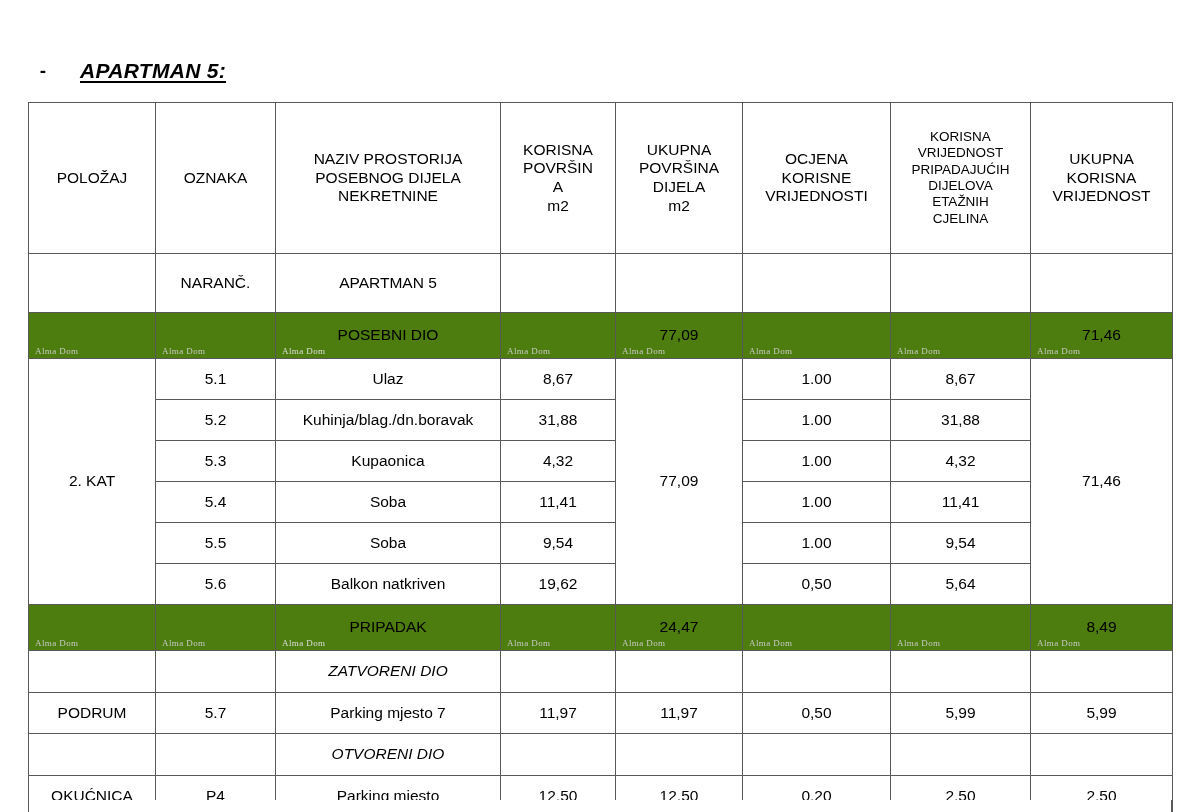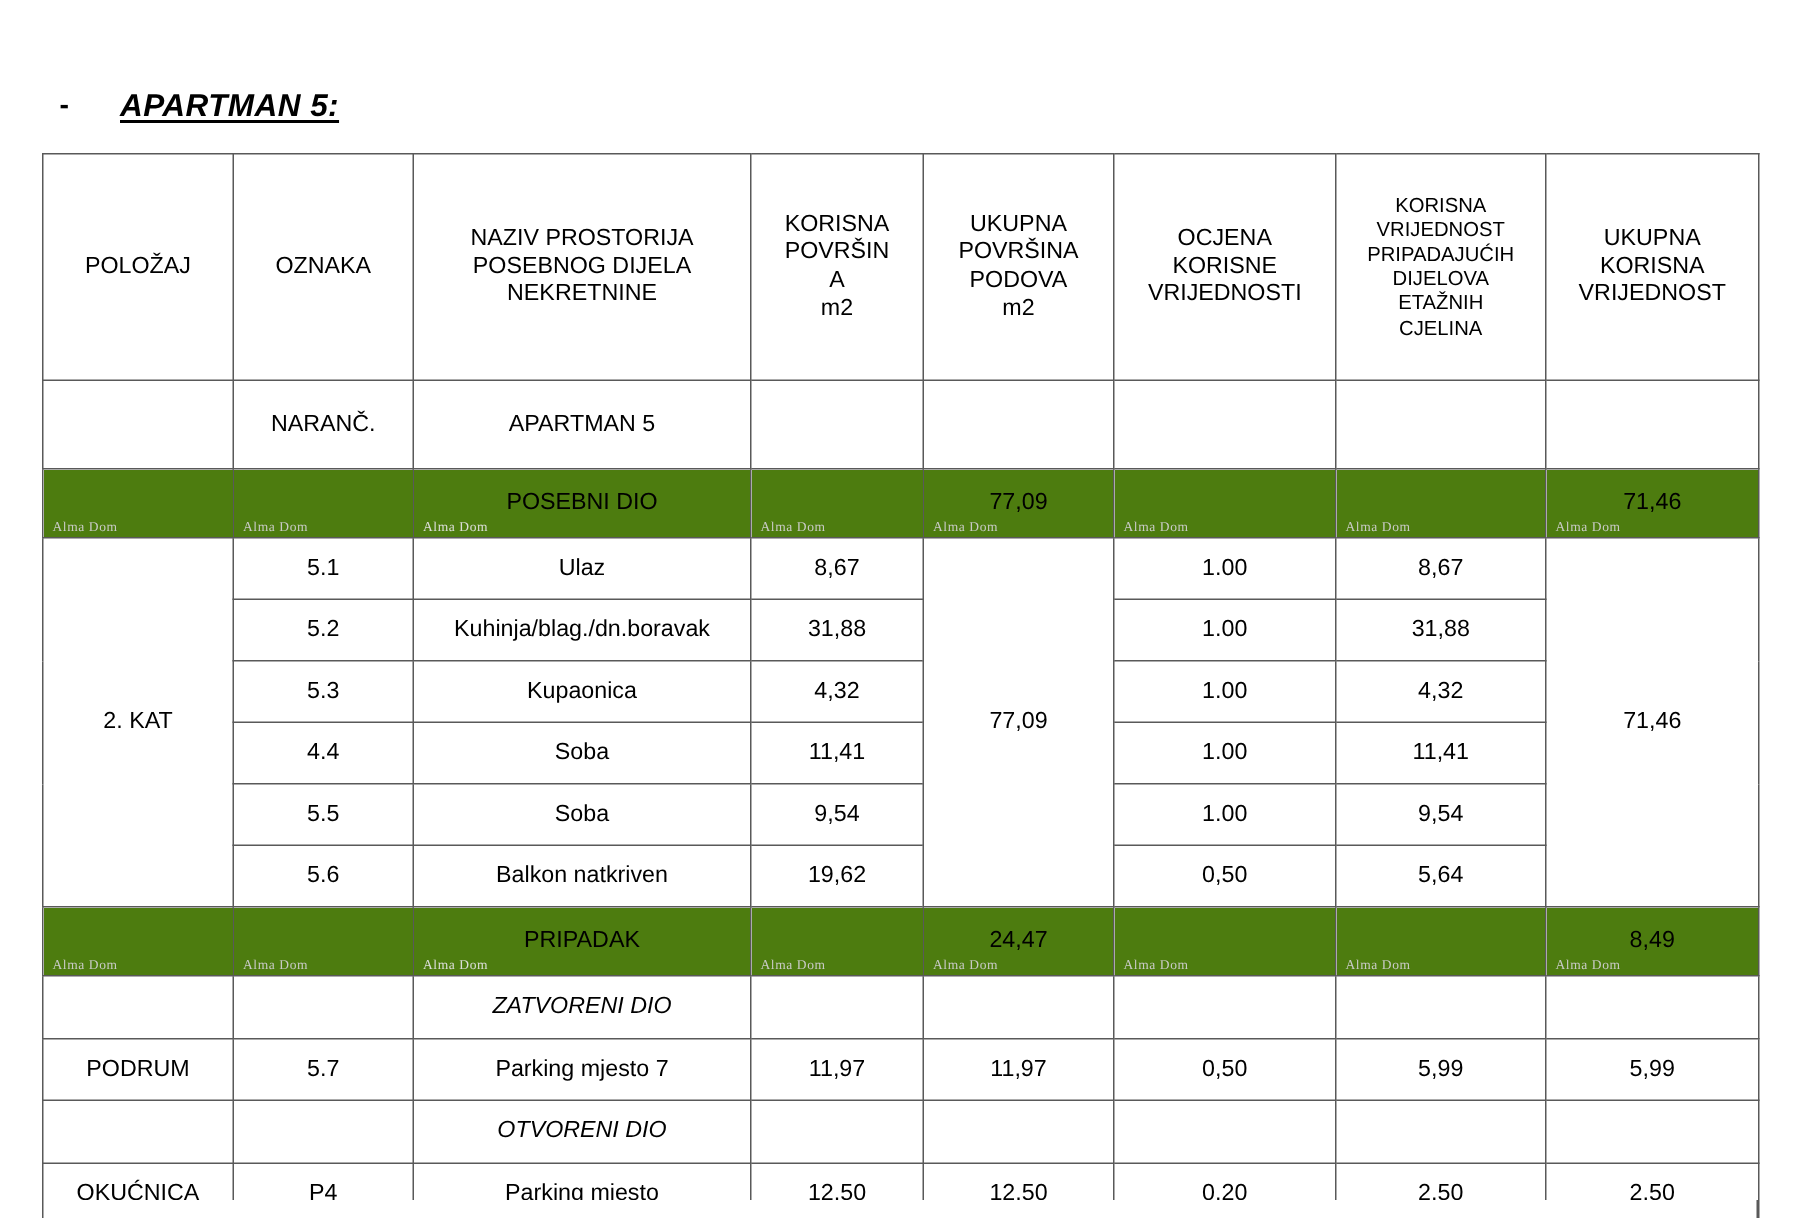--- a/index.html
+++ b/index.html
@@ -202,21 +202,21 @@
           </td>
           <td>
             <div>KORISNA</div>
             <div>POVRŠIN</div>
             <div>A</div>
             <div>m2</div>
           </td>
           <td>
             <div>UKUPNA</div>
             <div>POVRŠINA</div>
-            <div>PODOVA</div>
+            <div>DIJELA</div>
             <div>m2</div>
           </td>
           <td>
             <div>OCJENA</div>
             <div>KORISNE</div>
             <div>VRIJEDNOSTI</div>
           </td>
           <td class="small">
             <div>KORISNA</div>
             <div>VRIJEDNOST</div>
@@ -291,21 +291,21 @@
           <td>31,88</td>
         </tr>
         <tr class="data">
           <td>5.3</td>
           <td class="lft">Kupaonica</td>
           <td>4,32</td>
           <td>1.00</td>
           <td>4,32</td>
         </tr>
         <tr class="data">
-          <td>4.4</td>
+          <td>5.4</td>
           <td class="lft">Soba</td>
           <td>11,41</td>
           <td>1.00</td>
           <td>11,41</td>
         </tr>
         <tr class="data">
           <td>5.5</td>
           <td class="lft">Soba</td>
           <td>9,54</td>
           <td>1.00</td>

